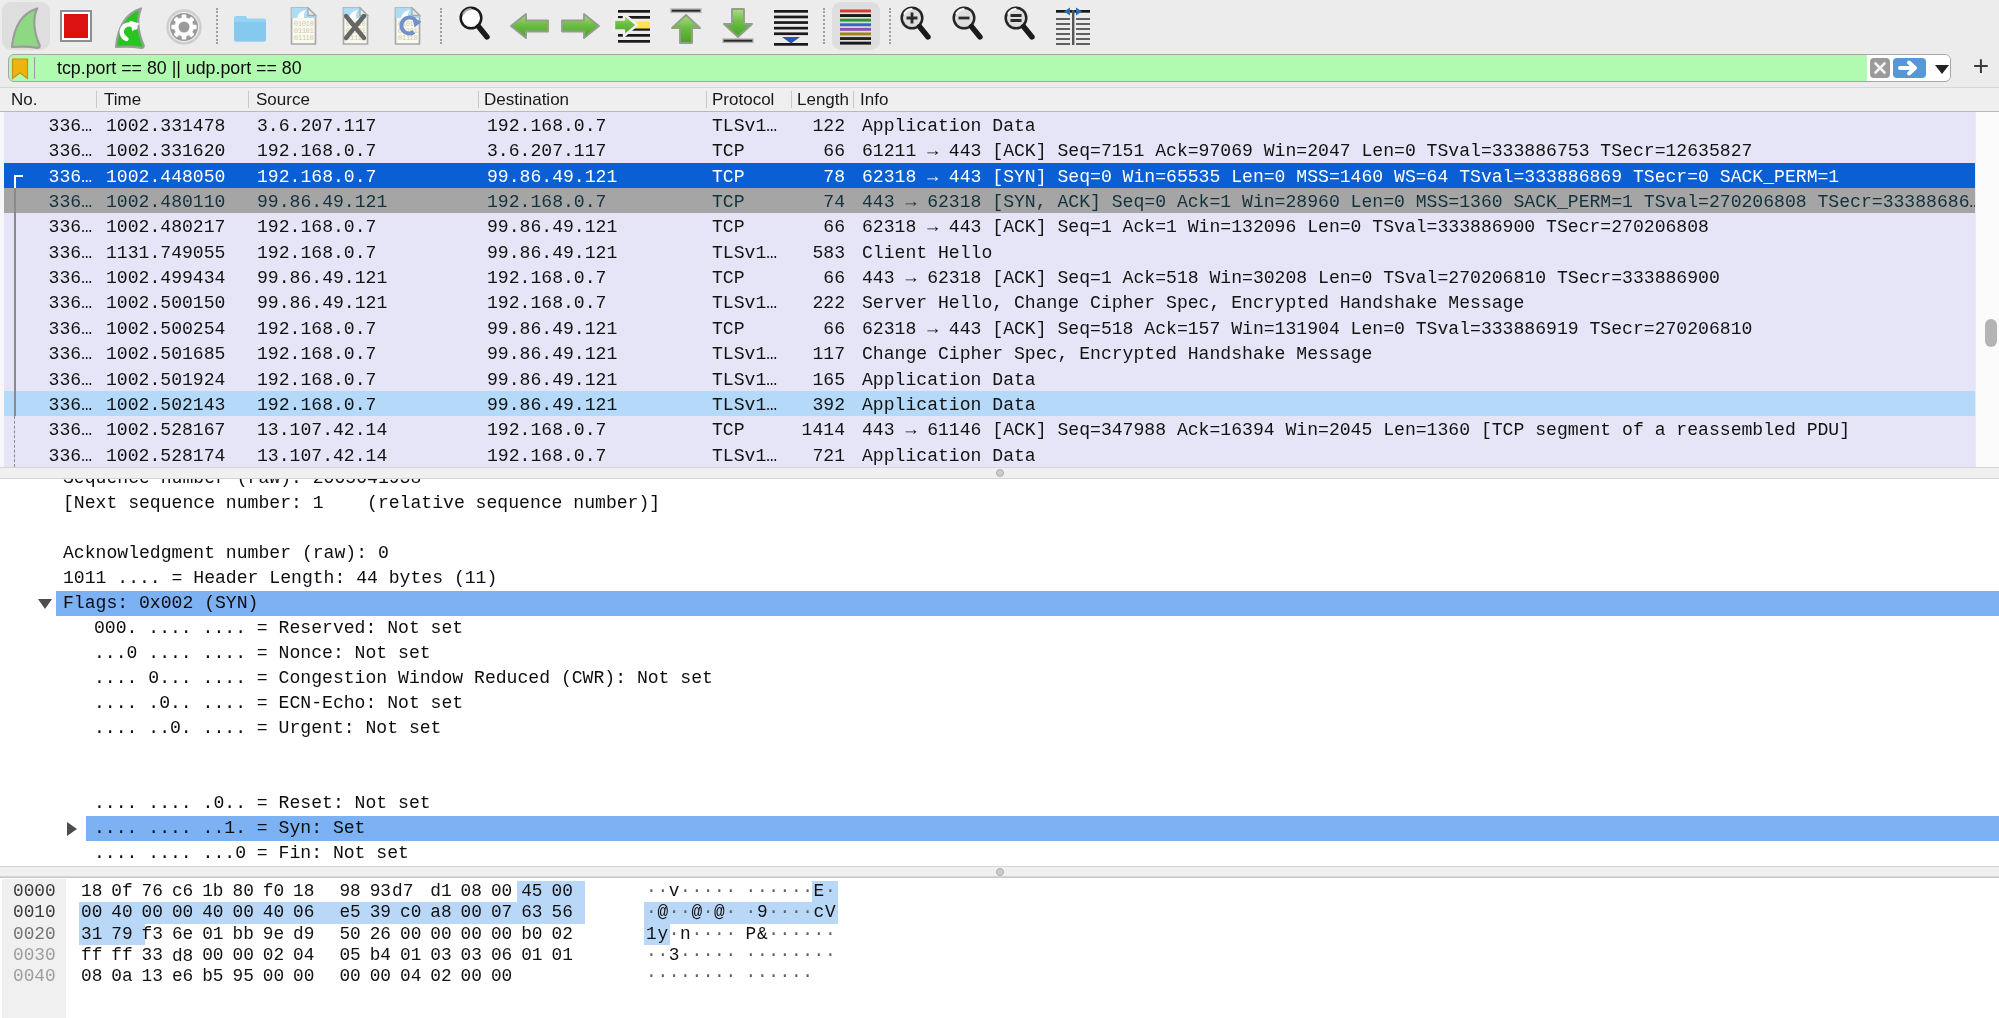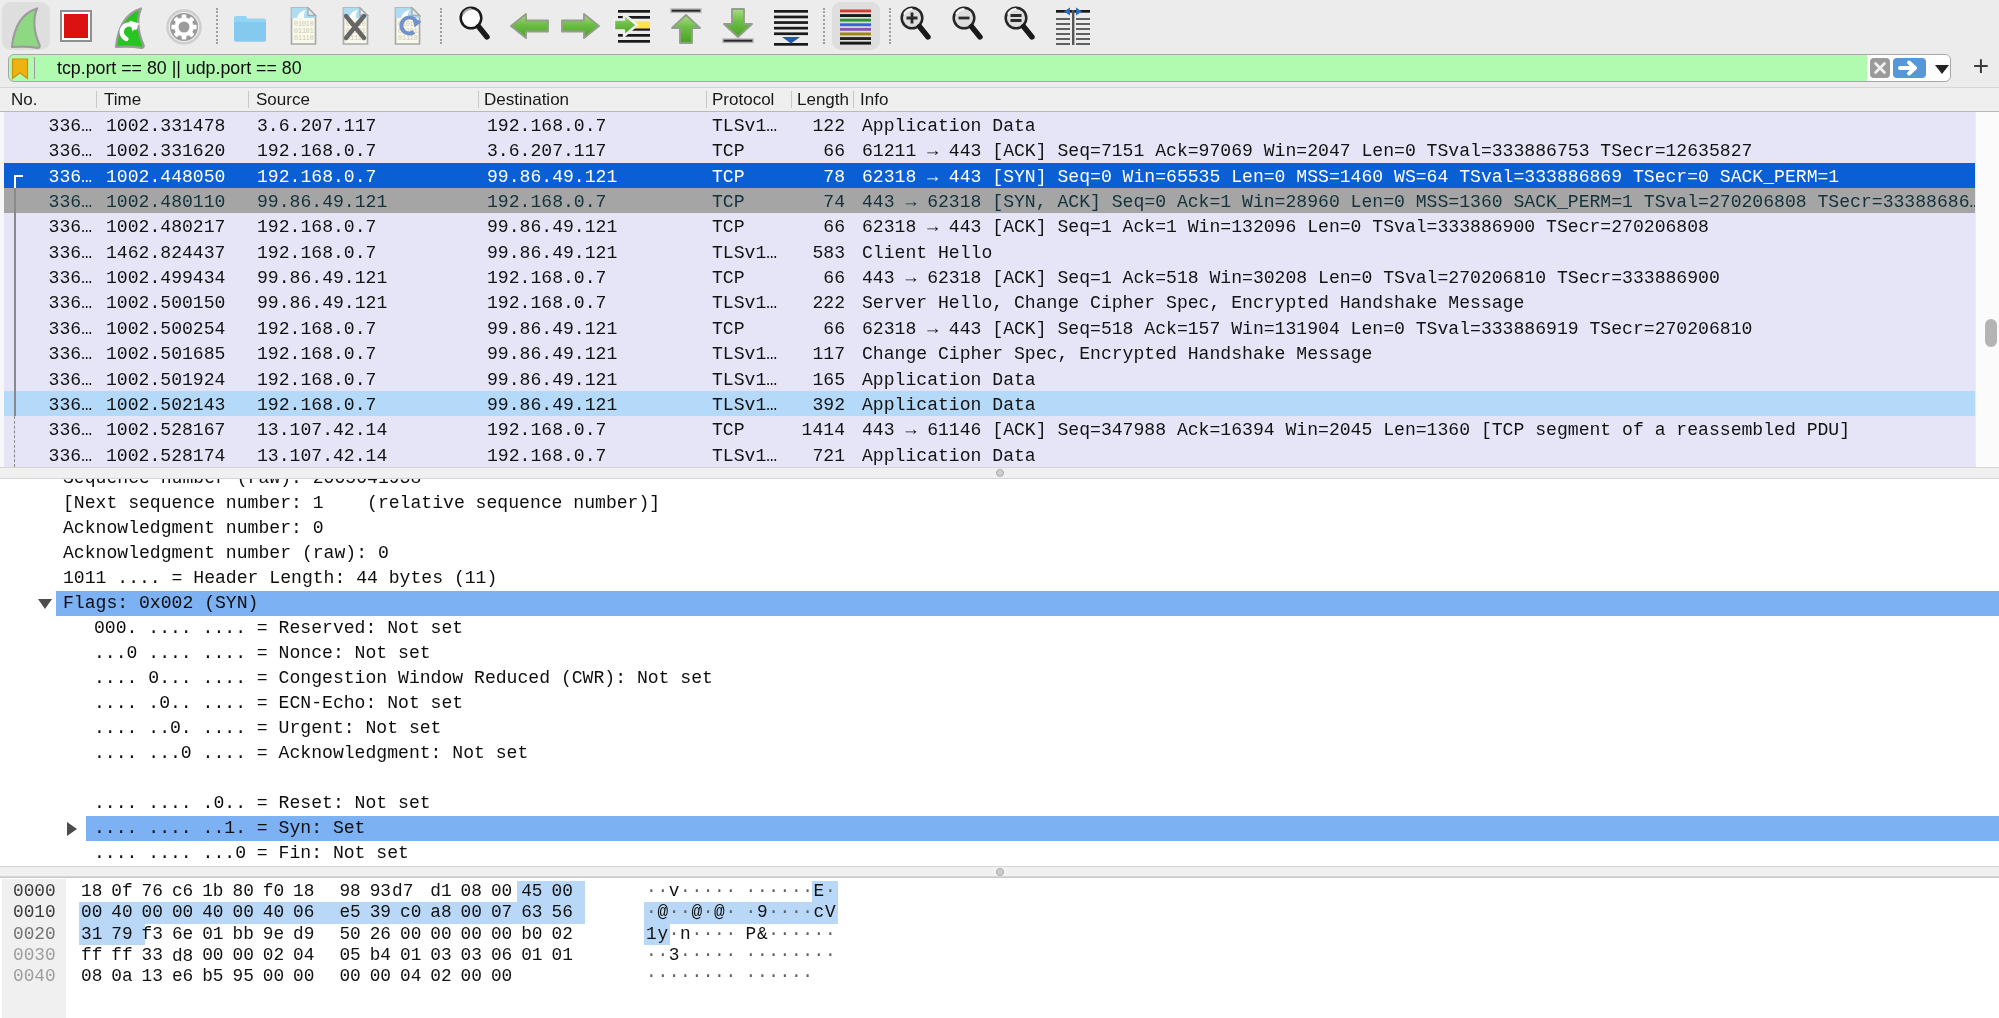--- a/index.html
+++ b/index.html
@@ -296,21 +296,21 @@
   <i class="hsep" style="left:791px"></i>
   <i class="hsep" style="left:853px"></i>
 </div>
 
 <div id="plist" class="abs">
 <div class="prow rowA" style="top:0px;height:25px"><span class="cno">336…</span><span class="ctime">1002.331478</span><span class="csrc">3.6.207.117</span><span class="cdst">192.168.0.7</span><span class="cpro">TLSv1…</span><span class="clen">122</span><span class="cinfo">Application Data</span></div>
 <div class="prow rowA" style="top:25px;height:26px"><span class="cno">336…</span><span class="ctime">1002.331620</span><span class="csrc">192.168.0.7</span><span class="cdst">3.6.207.117</span><span class="cpro">TCP</span><span class="clen">66</span><span class="cinfo">61211 → 443 [ACK] Seq=7151 Ack=97069 Win=2047 Len=0 TSval=333886753 TSecr=12635827</span></div>
 <div class="prow rowSel" style="top:51px;height:25px"><span class="cno">336…</span><span class="ctime">1002.448050</span><span class="csrc">192.168.0.7</span><span class="cdst">99.86.49.121</span><span class="cpro">TCP</span><span class="clen">78</span><span class="cinfo">62318 → 443 [SYN] Seq=0 Win=65535 Len=0 MSS=1460 WS=64 TSval=333886869 TSecr=0 SACK_PERM=1</span></div>
 <div class="prow rowGray" style="top:76px;height:25px"><span class="cno">336…</span><span class="ctime">1002.480110</span><span class="csrc">99.86.49.121</span><span class="cdst">192.168.0.7</span><span class="cpro">TCP</span><span class="clen">74</span><span class="cinfo">443 → 62318 [SYN, ACK] Seq=0 Ack=1 Win=28960 Len=0 MSS=1360 SACK_PERM=1 TSval=270206808 TSecr=33388686…</span></div>
 <div class="prow rowA" style="top:101px;height:26px"><span class="cno">336…</span><span class="ctime">1002.480217</span><span class="csrc">192.168.0.7</span><span class="cdst">99.86.49.121</span><span class="cpro">TCP</span><span class="clen">66</span><span class="cinfo">62318 → 443 [ACK] Seq=1 Ack=1 Win=132096 Len=0 TSval=333886900 TSecr=270206808</span></div>
-<div class="prow rowA" style="top:127px;height:25px"><span class="cno">336…</span><span class="ctime">1462.824437</span><span class="csrc">192.168.0.7</span><span class="cdst">99.86.49.121</span><span class="cpro">TLSv1…</span><span class="clen">583</span><span class="cinfo">Client Hello</span></div>
+<div class="prow rowA" style="top:127px;height:25px"><span class="cno">336…</span><span class="ctime">1131.749055</span><span class="csrc">192.168.0.7</span><span class="cdst">99.86.49.121</span><span class="cpro">TLSv1…</span><span class="clen">583</span><span class="cinfo">Client Hello</span></div>
 <div class="prow rowA" style="top:152px;height:25px"><span class="cno">336…</span><span class="ctime">1002.499434</span><span class="csrc">99.86.49.121</span><span class="cdst">192.168.0.7</span><span class="cpro">TCP</span><span class="clen">66</span><span class="cinfo">443 → 62318 [ACK] Seq=1 Ack=518 Win=30208 Len=0 TSval=270206810 TSecr=333886900</span></div>
 <div class="prow rowA" style="top:177px;height:26px"><span class="cno">336…</span><span class="ctime">1002.500150</span><span class="csrc">99.86.49.121</span><span class="cdst">192.168.0.7</span><span class="cpro">TLSv1…</span><span class="clen">222</span><span class="cinfo">Server Hello, Change Cipher Spec, Encrypted Handshake Message</span></div>
 <div class="prow rowA" style="top:203px;height:25px"><span class="cno">336…</span><span class="ctime">1002.500254</span><span class="csrc">192.168.0.7</span><span class="cdst">99.86.49.121</span><span class="cpro">TCP</span><span class="clen">66</span><span class="cinfo">62318 → 443 [ACK] Seq=518 Ack=157 Win=131904 Len=0 TSval=333886919 TSecr=270206810</span></div>
 <div class="prow rowA" style="top:228px;height:26px"><span class="cno">336…</span><span class="ctime">1002.501685</span><span class="csrc">192.168.0.7</span><span class="cdst">99.86.49.121</span><span class="cpro">TLSv1…</span><span class="clen">117</span><span class="cinfo">Change Cipher Spec, Encrypted Handshake Message</span></div>
 <div class="prow rowA" style="top:254px;height:25px"><span class="cno">336…</span><span class="ctime">1002.501924</span><span class="csrc">192.168.0.7</span><span class="cdst">99.86.49.121</span><span class="cpro">TLSv1…</span><span class="clen">165</span><span class="cinfo">Application Data</span></div>
 <div class="prow rowBlue" style="top:279px;height:25px"><span class="cno">336…</span><span class="ctime">1002.502143</span><span class="csrc">192.168.0.7</span><span class="cdst">99.86.49.121</span><span class="cpro">TLSv1…</span><span class="clen">392</span><span class="cinfo">Application Data</span></div>
 <div class="prow rowA" style="top:304px;height:26px"><span class="cno">336…</span><span class="ctime">1002.528167</span><span class="csrc">13.107.42.14</span><span class="cdst">192.168.0.7</span><span class="cpro">TCP</span><span class="clen">1414</span><span class="cinfo">443 → 61146 [ACK] Seq=347988 Ack=16394 Win=2045 Len=1360 [TCP segment of a reassembled PDU]</span></div>
 <div class="prow rowA" style="top:330px;height:25px"><span class="cno">336…</span><span class="ctime">1002.528174</span><span class="csrc">13.107.42.14</span><span class="cdst">192.168.0.7</span><span class="cpro">TLSv1…</span><span class="clen">721</span><span class="cinfo">Application Data</span></div>
 <div style="position:absolute;left:14px;top:63px;width:9px;height:2px;background:#fff"></div>
 <div style="position:absolute;left:0;top:0;width:4px;height:355px;background:#f7f7fa"></div>
@@ -326,23 +326,20 @@
     <div class="knob" style="top:1px;"></div>
   </div>
 
 <div id="detail" class="abs">
 <div class="dline" style="top:-13px">
       <span class="t" style="left:63px">Sequence number (raw): 2005041938</span>
     </div>
 <div class="dline" style="top:12px">
       <span class="t" style="left:63px">[Next sequence number: 1    (relative sequence number)]</span>
     </div>
-<div class="dline" style="top:37px">
-      <span class="t" style="left:63px">Acknowledgment number: 0</span>
-    </div>
 <div class="dline" style="top:62px">
       <span class="t" style="left:63px">Acknowledgment number (raw): 0</span>
     </div>
 <div class="dline" style="top:87px">
       <span class="t" style="left:63px">1011 .... = Header Length: 44 bytes (11)</span>
     </div>
 <div class="dline" style="top:112px">
       <div class="dbar" style="left:56px;right:0;top:0"></div>
       <i class="tri-d" style="left:38px;top:8px"></i>
       <span class="t" style="left:63px">Flags: 0x002 (SYN)</span>
@@ -354,23 +351,20 @@
       <span class="t" style="left:94px">...0 .... .... = Nonce: Not set</span>
     </div>
 <div class="dline" style="top:187px">
       <span class="t" style="left:94px">.... 0... .... = Congestion Window Reduced (CWR): Not set</span>
     </div>
 <div class="dline" style="top:212px">
       <span class="t" style="left:94px">.... .0.. .... = ECN-Echo: Not set</span>
     </div>
 <div class="dline" style="top:237px">
       <span class="t" style="left:94px">.... ..0. .... = Urgent: Not set</span>
-    </div>
-<div class="dline" style="top:262px">
-      <span class="t" style="left:94px">.... ...0 .... = Acknowledgment: Not set</span>
     </div>
 <div class="dline" style="top:312px">
       <span class="t" style="left:94px">.... .... .0.. = Reset: Not set</span>
     </div>
 <div class="dline" style="top:337px">
       <div class="dbar" style="left:86px;right:0;top:0"></div>
       <i class="tri-r" style="left:67px;top:6px"></i>
       <span class="t" style="left:94px">.... .... ..1. = Syn: Set</span>
     </div>
 <div class="dline" style="top:362px">

